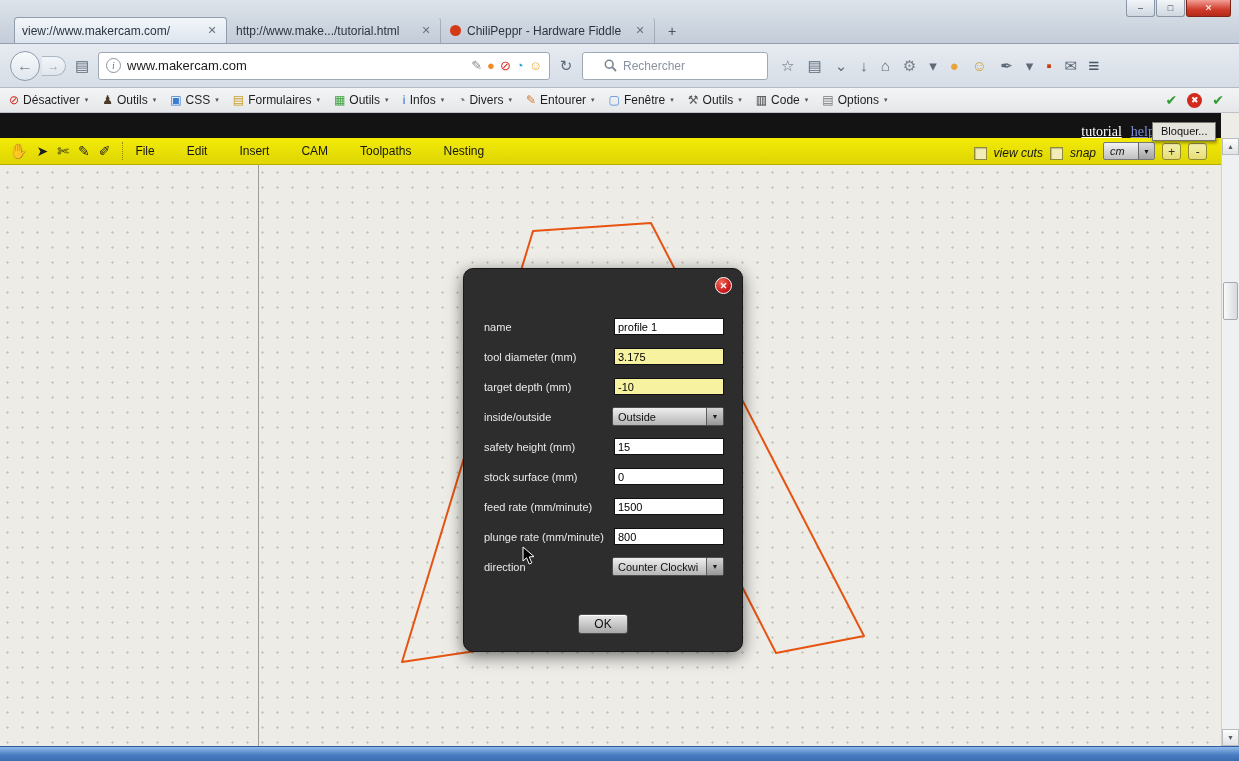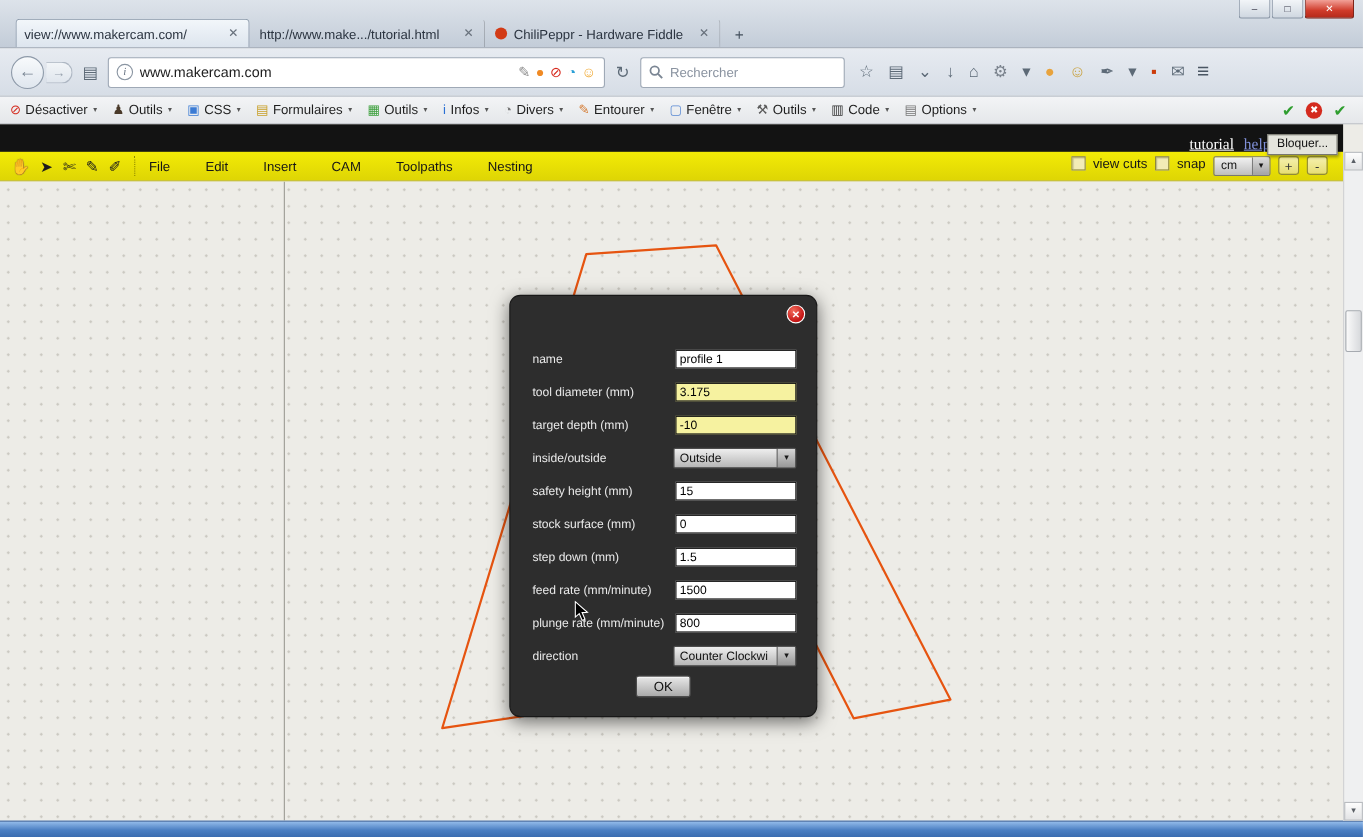--- a/index.html
+++ b/index.html
@@ -38,21 +38,21 @@
     border-radius:0 10px 10px 0; margin-left:-5px; color:#9aa4b0; font-size:12px;
     display:grid; place-items:center; background:linear-gradient(#f2f5f8,#e0e6ed); }
   .nav-glyph { font-size:15px; color:#5d6a77; display:grid; place-items:center; min-width:18px; }
   .urlbar { width:452px; height:28px; background:#fff; border:1px solid #9fa9b6; border-radius:3px;
     display:flex; align-items:center; padding:0 7px; gap:6px; }
   .info-circle { width:15px; height:15px; border-radius:50%; border:1px solid #8a95a2; color:#6a7584;
     font-size:10px; font-style:italic; font-family:"Liberation Serif",serif; display:grid; place-items:center; flex:0 0 auto; }
   .url-text { flex:1; font-size:13px; color:#1c1c1c; white-space:nowrap; overflow:hidden; }
   .url-ico { font-size:13px; line-height:1; }
   .searchbar { width:186px; height:28px; background:#fff; border:1px solid #9fa9b6; border-radius:3px;
-    display:flex; align-items:center; padding:0 7px; gap:6px; }
+    display:flex; align-items:center; padding:0 21px; gap:6px; }
   .search-ph { font-size:12px; color:#8a93a0; }
   .nav-icons { display:flex; align-items:center; gap:13px; margin-left:6px; padding-right:4px; }
   .nav-icons .ni { font-size:15px; line-height:1; }
   .hamburger { font-size:19px; color:#4a5663; }
 
   
   .devbar { position:absolute; top:88px; left:0; width:100%; height:25px;
     background:linear-gradient(#f3f4f6,#e5e7ea); border-bottom:1px solid #bfc3c9;
     display:flex; align-items:center; padding:0 9px; gap:14px; font-size:12px; color:#1e1e1e; }
   .dev-item { display:flex; align-items:center; gap:4px; white-space:nowrap; }
@@ -74,21 +74,21 @@
   
   .appbar { position:absolute; top:138px; left:0; width:1221px; height:27px;
     background:linear-gradient(#f3eb06,#ded504); border-bottom:1px solid #b6ae00;
     display:flex; align-items:center; padding:0 8px 0 10px; font-size:12px; color:#161616; }
   .tools { display:flex; align-items:center; gap:9px; }
   .tool { font-size:14px; line-height:1; color:#1c1c1c; }
   .tool.hand { color:#f7f7f2; text-shadow:0 0 1px #555; }
   .bar-sep { width:1px; height:18px; border-left:1px dotted #8d8800; margin:0 12px; }
   .menus { display:flex; gap:32px; }
   .menu-item { cursor:default; }
-  .app-right { margin-left:auto; display:flex; align-items:flex-start; gap:7px; padding-right:6px; }
+  .app-right { margin-left:auto; display:flex; align-items:flex-end; gap:7px; padding-right:6px;font-style:italic; }
   .cbx { width:13px; height:13px; background:#f2ecb6; border:1px solid #8f8a3a; box-shadow:inset 1px 1px 1px rgba(0,0,0,.2); }
   .unit-select { width:52px; height:18px; display:flex; align-items:center;
     background:linear-gradient(#f2f2f2,#bfbfbf); border:1px solid #777; border-radius:2px; font-size:11px; }
   .unit-select .val { padding-left:6px; flex:1; }
   .unit-select .car { width:16px; height:100%; border-left:1px solid #666; display:grid; place-items:center;
     background:linear-gradient(#dcdcdc,#a3a3a3); font-size:7px; border-radius:0 2px 2px 0; }
   .zoom-btn { width:19px; height:17px; border:1px solid #8f8a3a; border-radius:3px;
     background:linear-gradient(#f6f1ae,#e6dd74); display:grid; place-items:center; font-size:12px; color:#333; }
 
   
@@ -336,24 +336,20 @@
           </div>
           <div class="dlg-row">
             <span class="dlg-label">safety height (mm)</span>
             <input class="dlg-input" type="text" value="15" style="">
           </div>
           <div class="dlg-row">
             <span class="dlg-label">stock surface (mm)</span>
             <input class="dlg-input" type="text" value="0" style="">
           </div>
           <div class="dlg-row">
-            <span class="dlg-label">step down (mm)</span>
-            <input class="dlg-input" type="text" value="1.5" style="">
-          </div>
-          <div class="dlg-row">
             <span class="dlg-label">feed rate (mm/minute)</span>
             <input class="dlg-input" type="text" value="1500" style="">
           </div>
           <div class="dlg-row">
             <span class="dlg-label">plunge rate (mm/minute)</span>
             <input class="dlg-input" type="text" value="800" style="">
           </div>
           <div class="dlg-row">
             <span class="dlg-label">direction</span>
             <div class="dlg-select">

